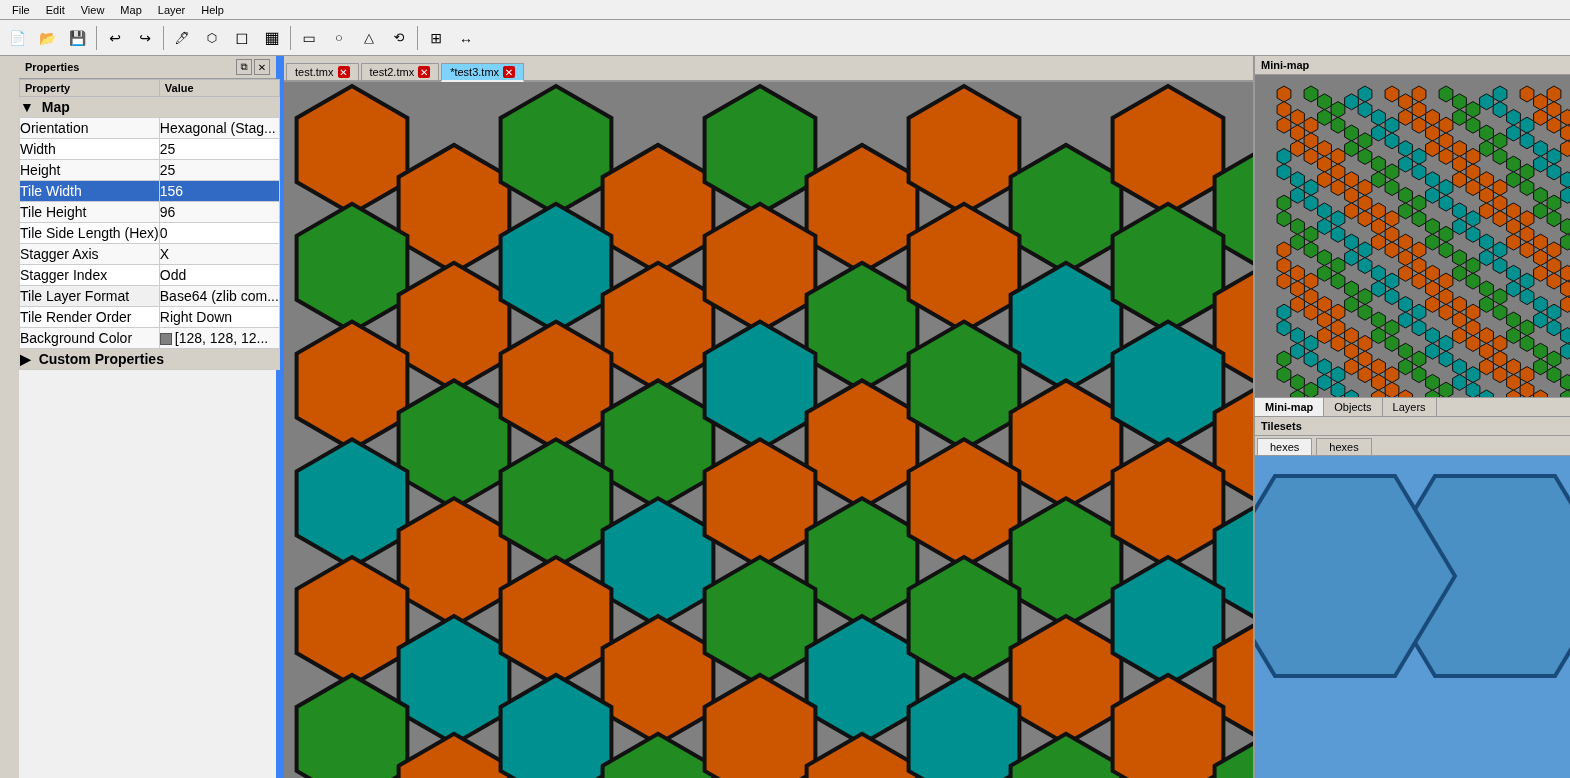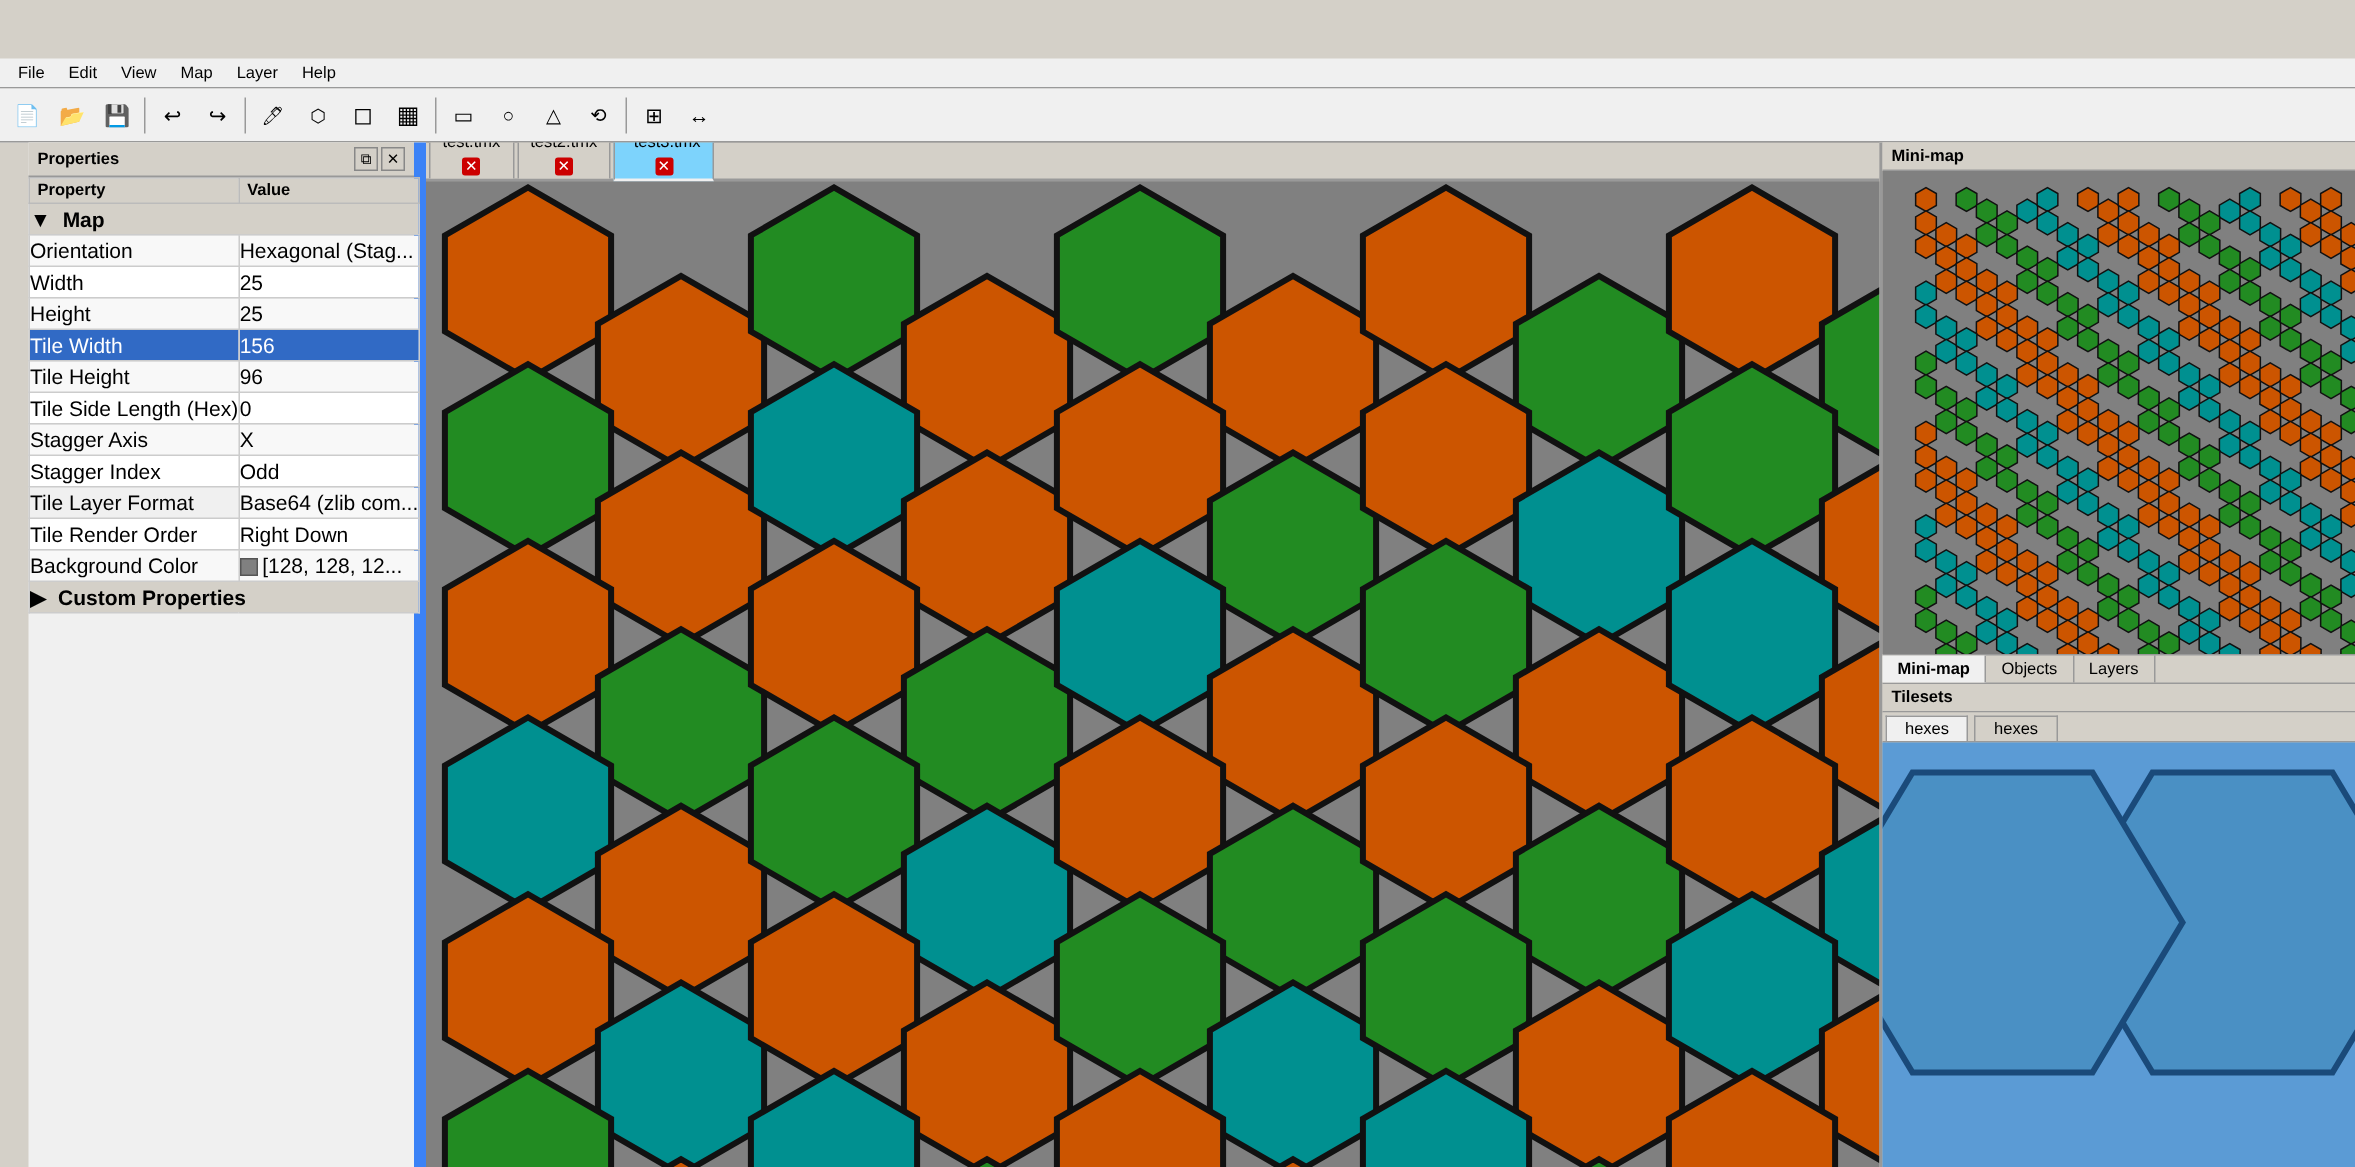--- a/index.html
+++ b/index.html
@@ -1,19 +1,19 @@
 <!DOCTYPE html>
 <html><head>
   <meta charset="utf-8">
   <style>
     * { margin: 0; padding: 0; box-sizing: border-box; }
     body { font-family: 'Segoe UI', Tahoma, Geneva, Verdana, sans-serif; font-size: 11px; background: #d4d0c8; overflow: hidden; width: 1570px; height: 778px; }
 
     
-    .menu-bar { display: flex; align-items: center; background: #f0f0f0; border-bottom: 1px solid #999; height: 20px; padding: 0 4px; margin-top: 39px; }
+    .menu-bar { display: flex; align-items: center; background: #f0f0f0; border-bottom: 1px solid #999; height: 20px; padding: 0 4px; }
     .menu-item { padding: 2px 8px; cursor: pointer; font-size: 11px; }
 
     
     .toolbar { display: flex; align-items: center; background: #f0f0f0; border-bottom: 1px solid #999; height: 36px; padding: 2px 4px; gap: 2px; }
     .toolbar-btn { width: 28px; height: 28px; background: #f0f0f0; border: 1px solid transparent; display: flex; align-items: center; justify-content: center; cursor: pointer; font-size: 14px; }
     .toolbar-separator { width: 1px; height: 24px; background: #999; margin: 0 2px; }
 
     
     .main-layout { display: flex; height: calc(778px - 56px); }
 
@@ -30,21 +30,21 @@
     .props-table td { border: 1px solid #ccc; padding: 2px 0; font-size: 14px; white-space: nowrap; overflow: hidden; }
     .props-table tr:nth-child(even) td { background: #f8f8f8; }
     .props-table tr:nth-child(odd) td { background: #ffffff; }
     .section-header td { background: #d4d0c8 !important; font-weight: bold; }
     .selected-row td { background: #316ac5 !important; color: white !important; }
     .color-swatch { width: 12px; height: 12px; background: #808080; display: inline-block; border: 1px solid #555; margin-right: 3px; vertical-align: middle; }
 
     
     .center-panel { flex: 1; display: flex; flex-direction: column; background: #808080; overflow: hidden; }
     .tab-bar { background: #d4d0c8; display: flex; align-items: flex-end; padding: 2px 2px 0; border-bottom: 2px solid #999; height: 26px; }
-    .tab { padding: 2px 8px 2px 8px; background: #d4d0c8; border: 1px solid #999; border-bottom: none; margin-right: 2px; cursor: pointer; font-size: 11px; display: flex; align-items: center; gap: 4px; flex-direction: column; }
+    .tab { padding: 2px 8px 2px 8px; background: #d4d0c8; border: 1px solid #999; border-bottom: none; margin-right: 2px; cursor: pointer; font-size: 11px; display: flex; align-items: center; gap: 4px; }
     .tab.active { background: #7dd3fc; border-bottom: 2px solid #f0f0f0; margin-bottom: -2px; }
     .tab-close { width: 12px; height: 12px; display: flex; align-items: center; justify-content: center; border-radius: 2px; font-size: 10px; cursor: pointer; background: #c00; color: white; }
     .map-canvas { flex: 1; position: relative; overflow: hidden; background: #808080; }
 
     
     .right-panel { width: 317px; background: #d4d0c8; border-left: 2px solid #999; display: flex; flex-direction: column; }
     .minimap-header { background: #d4d0c8; padding: 3px 6px; font-size: 11px; font-weight: bold; border-bottom: 1px solid #999; }
     .minimap-area { flex: 1; max-height: 540px; background: #808080; position: relative; overflow: hidden; }
     .minimap-tabs { display: flex; background: #d4d0c8; border-top: 1px solid #999; border-bottom: 1px solid #999; }
     .minimap-tab { padding: 3px 10px; font-size: 11px; cursor: pointer; border-right: 1px solid #999; }

